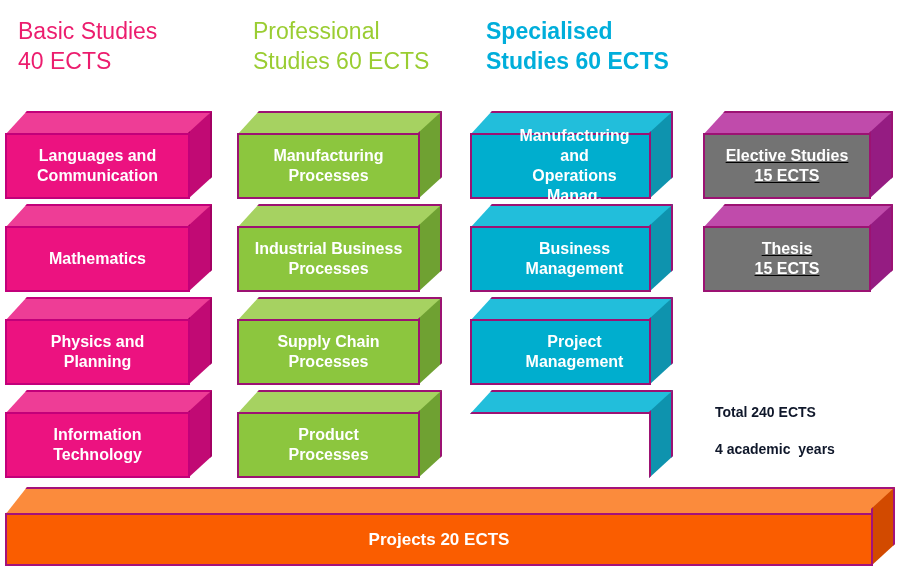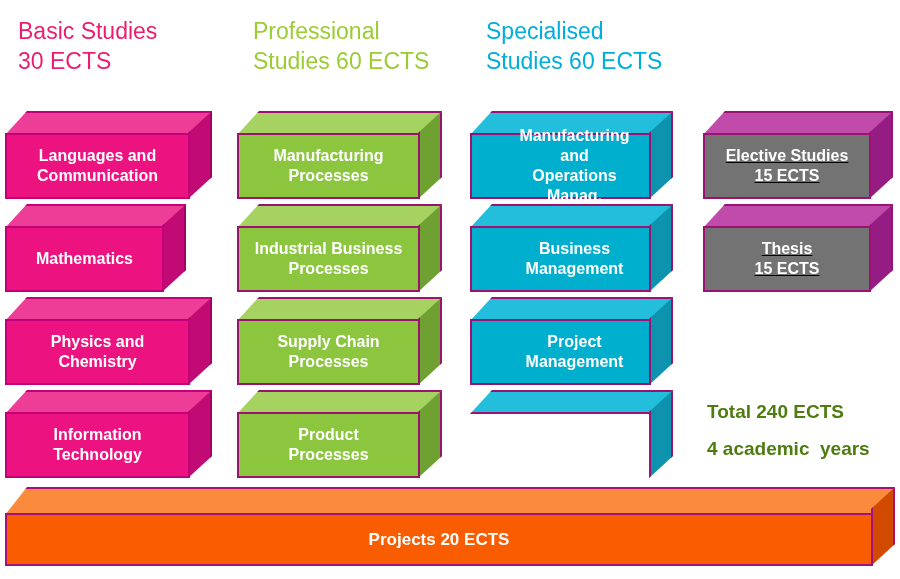--- a/index.html
+++ b/index.html
@@ -24,21 +24,21 @@
   .col-header {
     position: absolute;
     font-size: 23px;
     line-height: 30px;
     font-weight: normal;
     white-space: pre-line;
     letter-spacing: 0px;
   }
   #hdr-basic        { left: 18px;  top: 16px; color: #ec1d6e; }
   #hdr-professional { left: 253px; top: 16px; color: #9ACD32; }
-  #hdr-specialised  { left: 486px; top: 16px; color: #00AEDB; }
+  #hdr-specialised  { left: 486px; top: 16px; color: #00AEDB; font-weight: bold; }
 
   
   .box {
     position: absolute;
   }
   .box .face {
     position: absolute;
     box-sizing: border-box;
   }
   
@@ -97,25 +97,26 @@
   .c-purple .top   { background: #C04BAB; border-color: #9c1273; }
   .c-purple .side  { background: #951C82; border-color: #9c1273; }
 
   .c-orange .front { background: #FA5D00; border-color: #A3127A; }
   .c-orange .top   { background: #FB8B3C; border-color: #A3127A; }
   .c-orange .side  { background: #D24A00; border-color: #A3127A; }
 
   
   .summary-line {
     position: absolute;
-    color: #4d7c0f;
+    color: #0f172a;
     font-weight: bold;
-    font-size: 19px;
+    font-size: 14px;
     line-height: 24px;
     white-space: pre;
+    margin-left: 8px;
   }
   #summary-total { left: 707px; top: 400px; }
   #summary-years { left: 707px; top: 437px; }
 
   
   #projects-bar {
     position: absolute;
     left: 5px;
     top: 487px;
     width: 890px;
@@ -128,47 +129,47 @@
   }
   #projects-bar .top { height: 28px; }
   #projects-bar .label { font-size: 17px; }
 </style>
 </head>
 <body>
 
 <div id="diagram">
 
   <div class="col-header" id="hdr-basic">Basic Studies
-30 ECTS</div>
+40 ECTS</div>
   <div class="col-header" id="hdr-professional">Professional
 Studies 60 ECTS</div>
   <div class="col-header" id="hdr-specialised">Specialised
 Studies 60 ECTS</div>
 
   <div class="box c-pink" style="left:5px; top:111px; width:207px; height:88px;">
     <div class="face top"></div>
     <div class="face side"></div>
     <div class="face front">
       <span class="label">Languages and
 Communication</span>
     </div>
   </div>
-  <div class="box c-pink" style="left:5px; top:204px; width:181px; height:88px;">
+  <div class="box c-pink" style="left:5px; top:204px; width:207px; height:88px;">
     <div class="face top"></div>
     <div class="face side"></div>
     <div class="face front">
       <span class="label">Mathematics</span>
     </div>
   </div>
   <div class="box c-pink" style="left:5px; top:297px; width:207px; height:88px;">
     <div class="face top"></div>
     <div class="face side"></div>
     <div class="face front">
       <span class="label">Physics and
-Chemistry</span>
+Planning</span>
     </div>
   </div>
   <div class="box c-pink" style="left:5px; top:390px; width:207px; height:88px;">
     <div class="face top"></div>
     <div class="face side"></div>
     <div class="face front">
       <span class="label">Information
 Technology</span>
     </div>
   </div>

